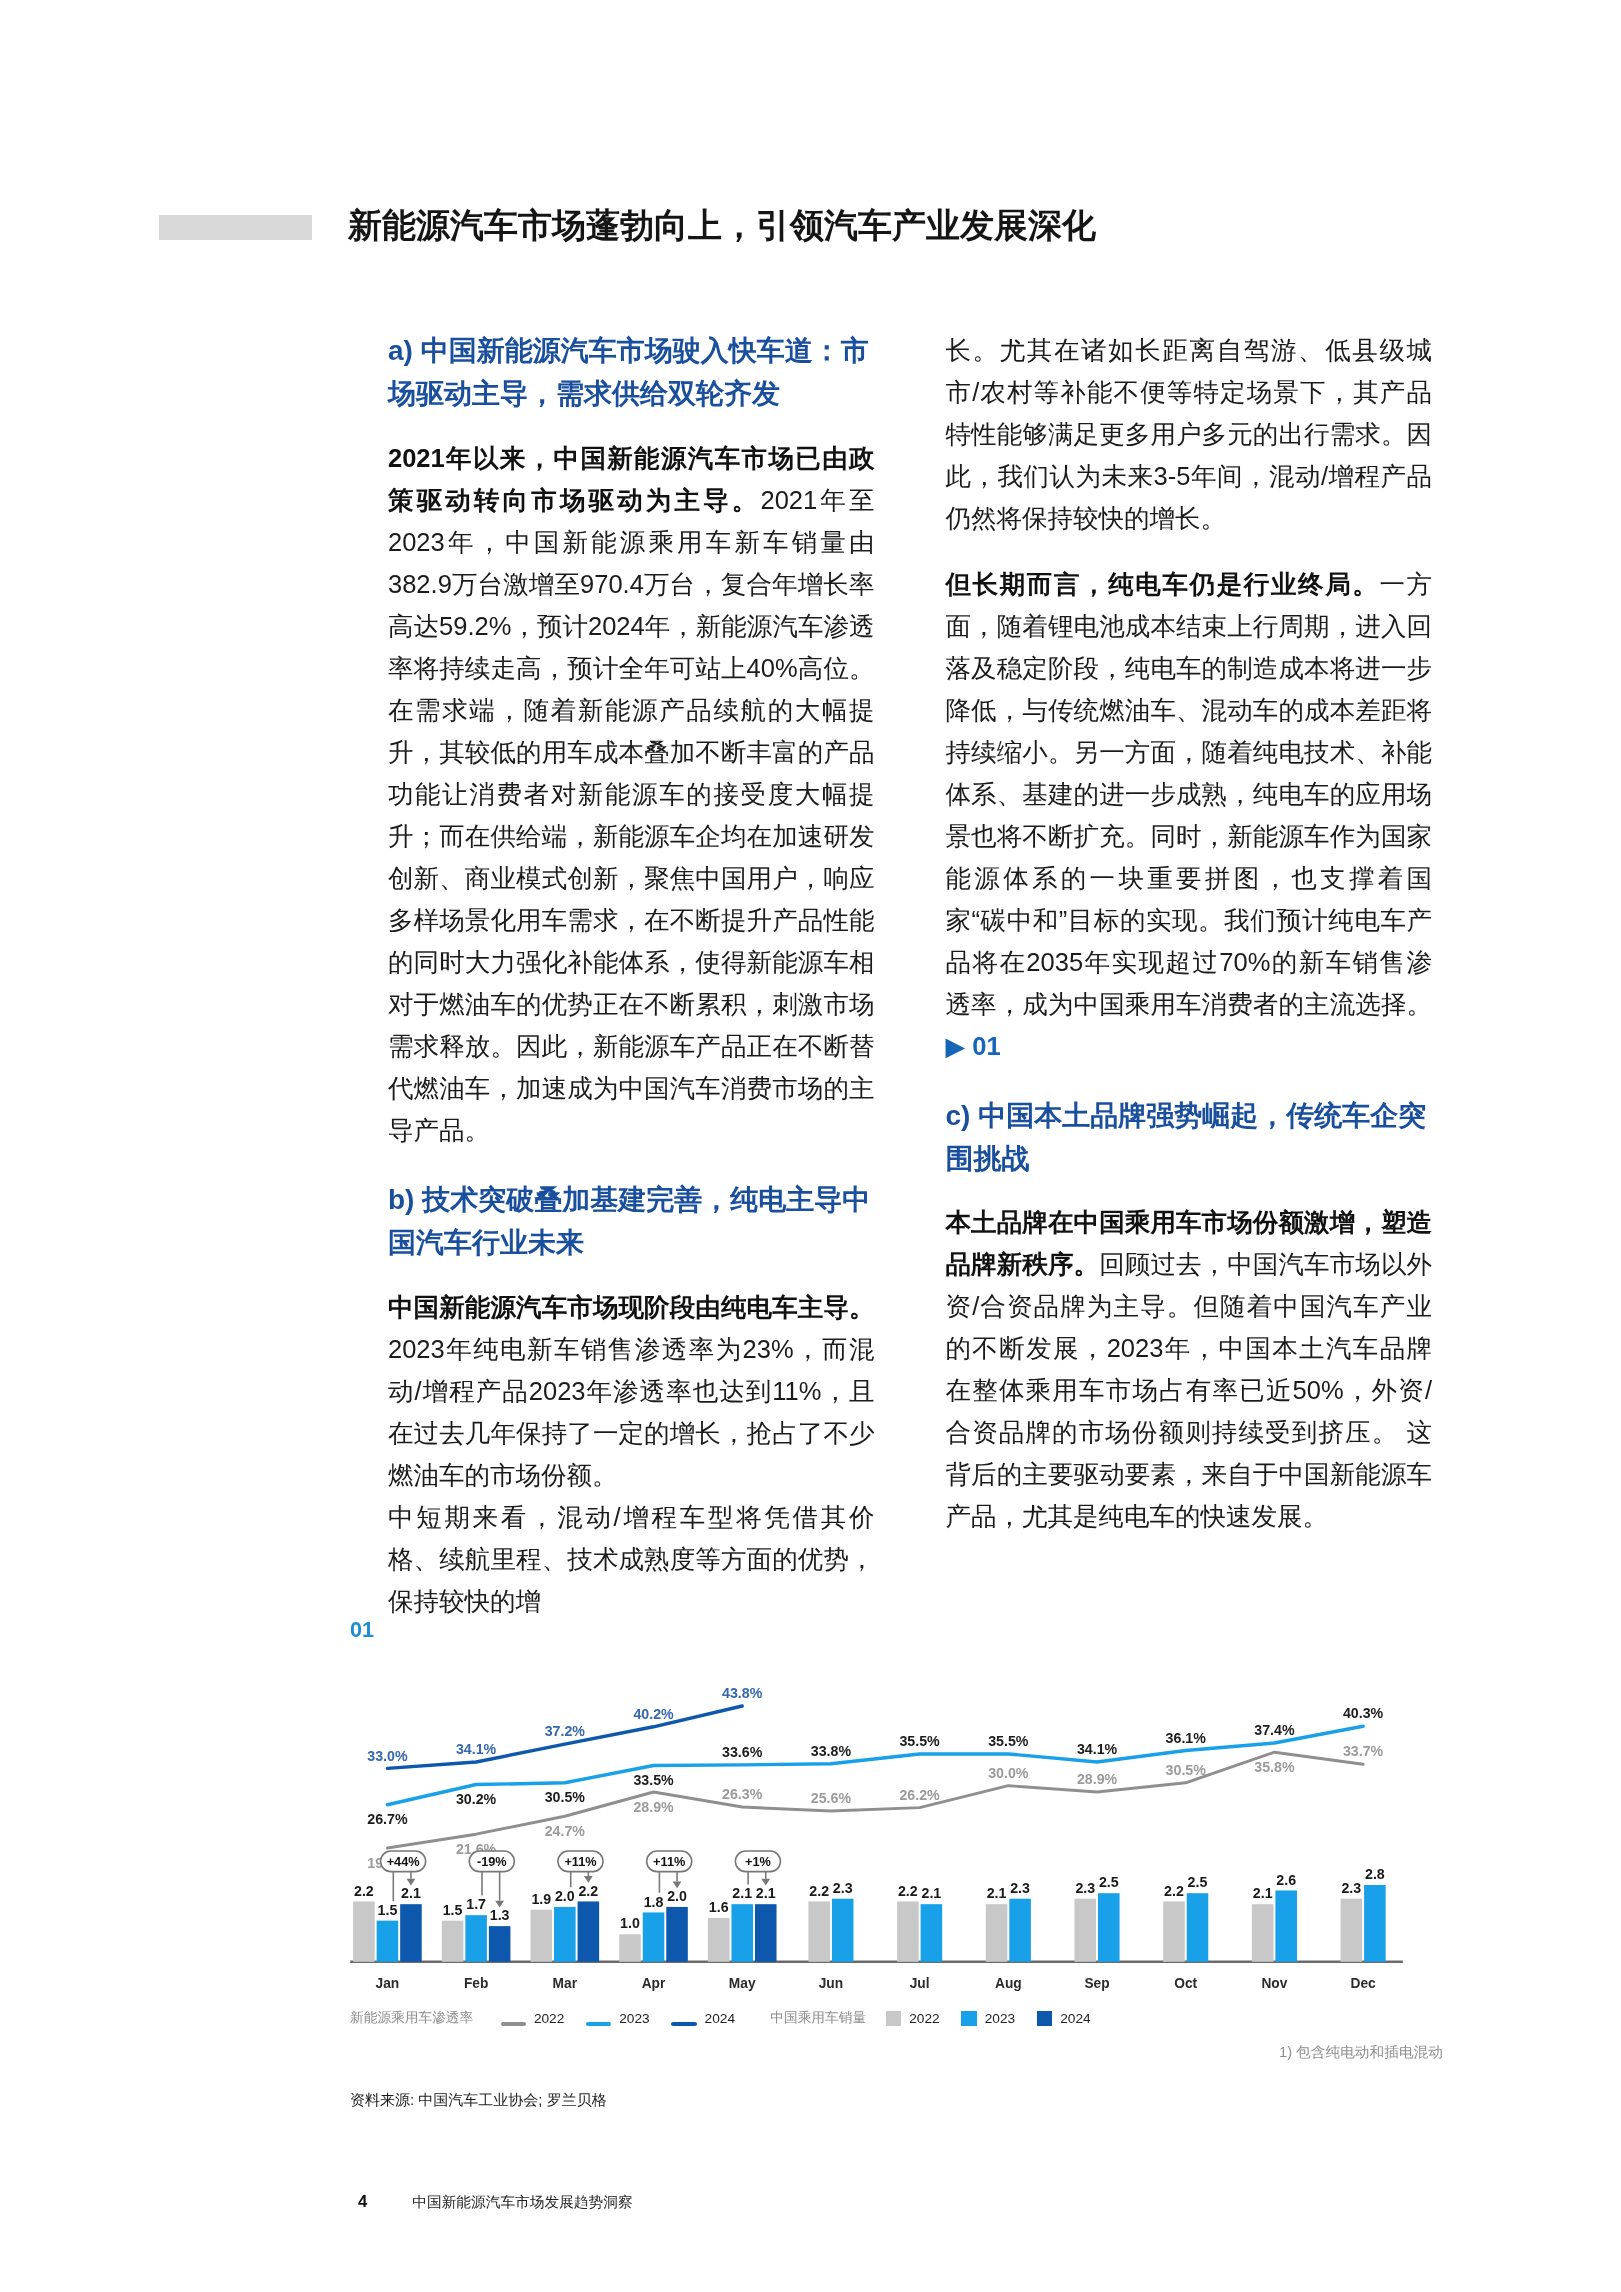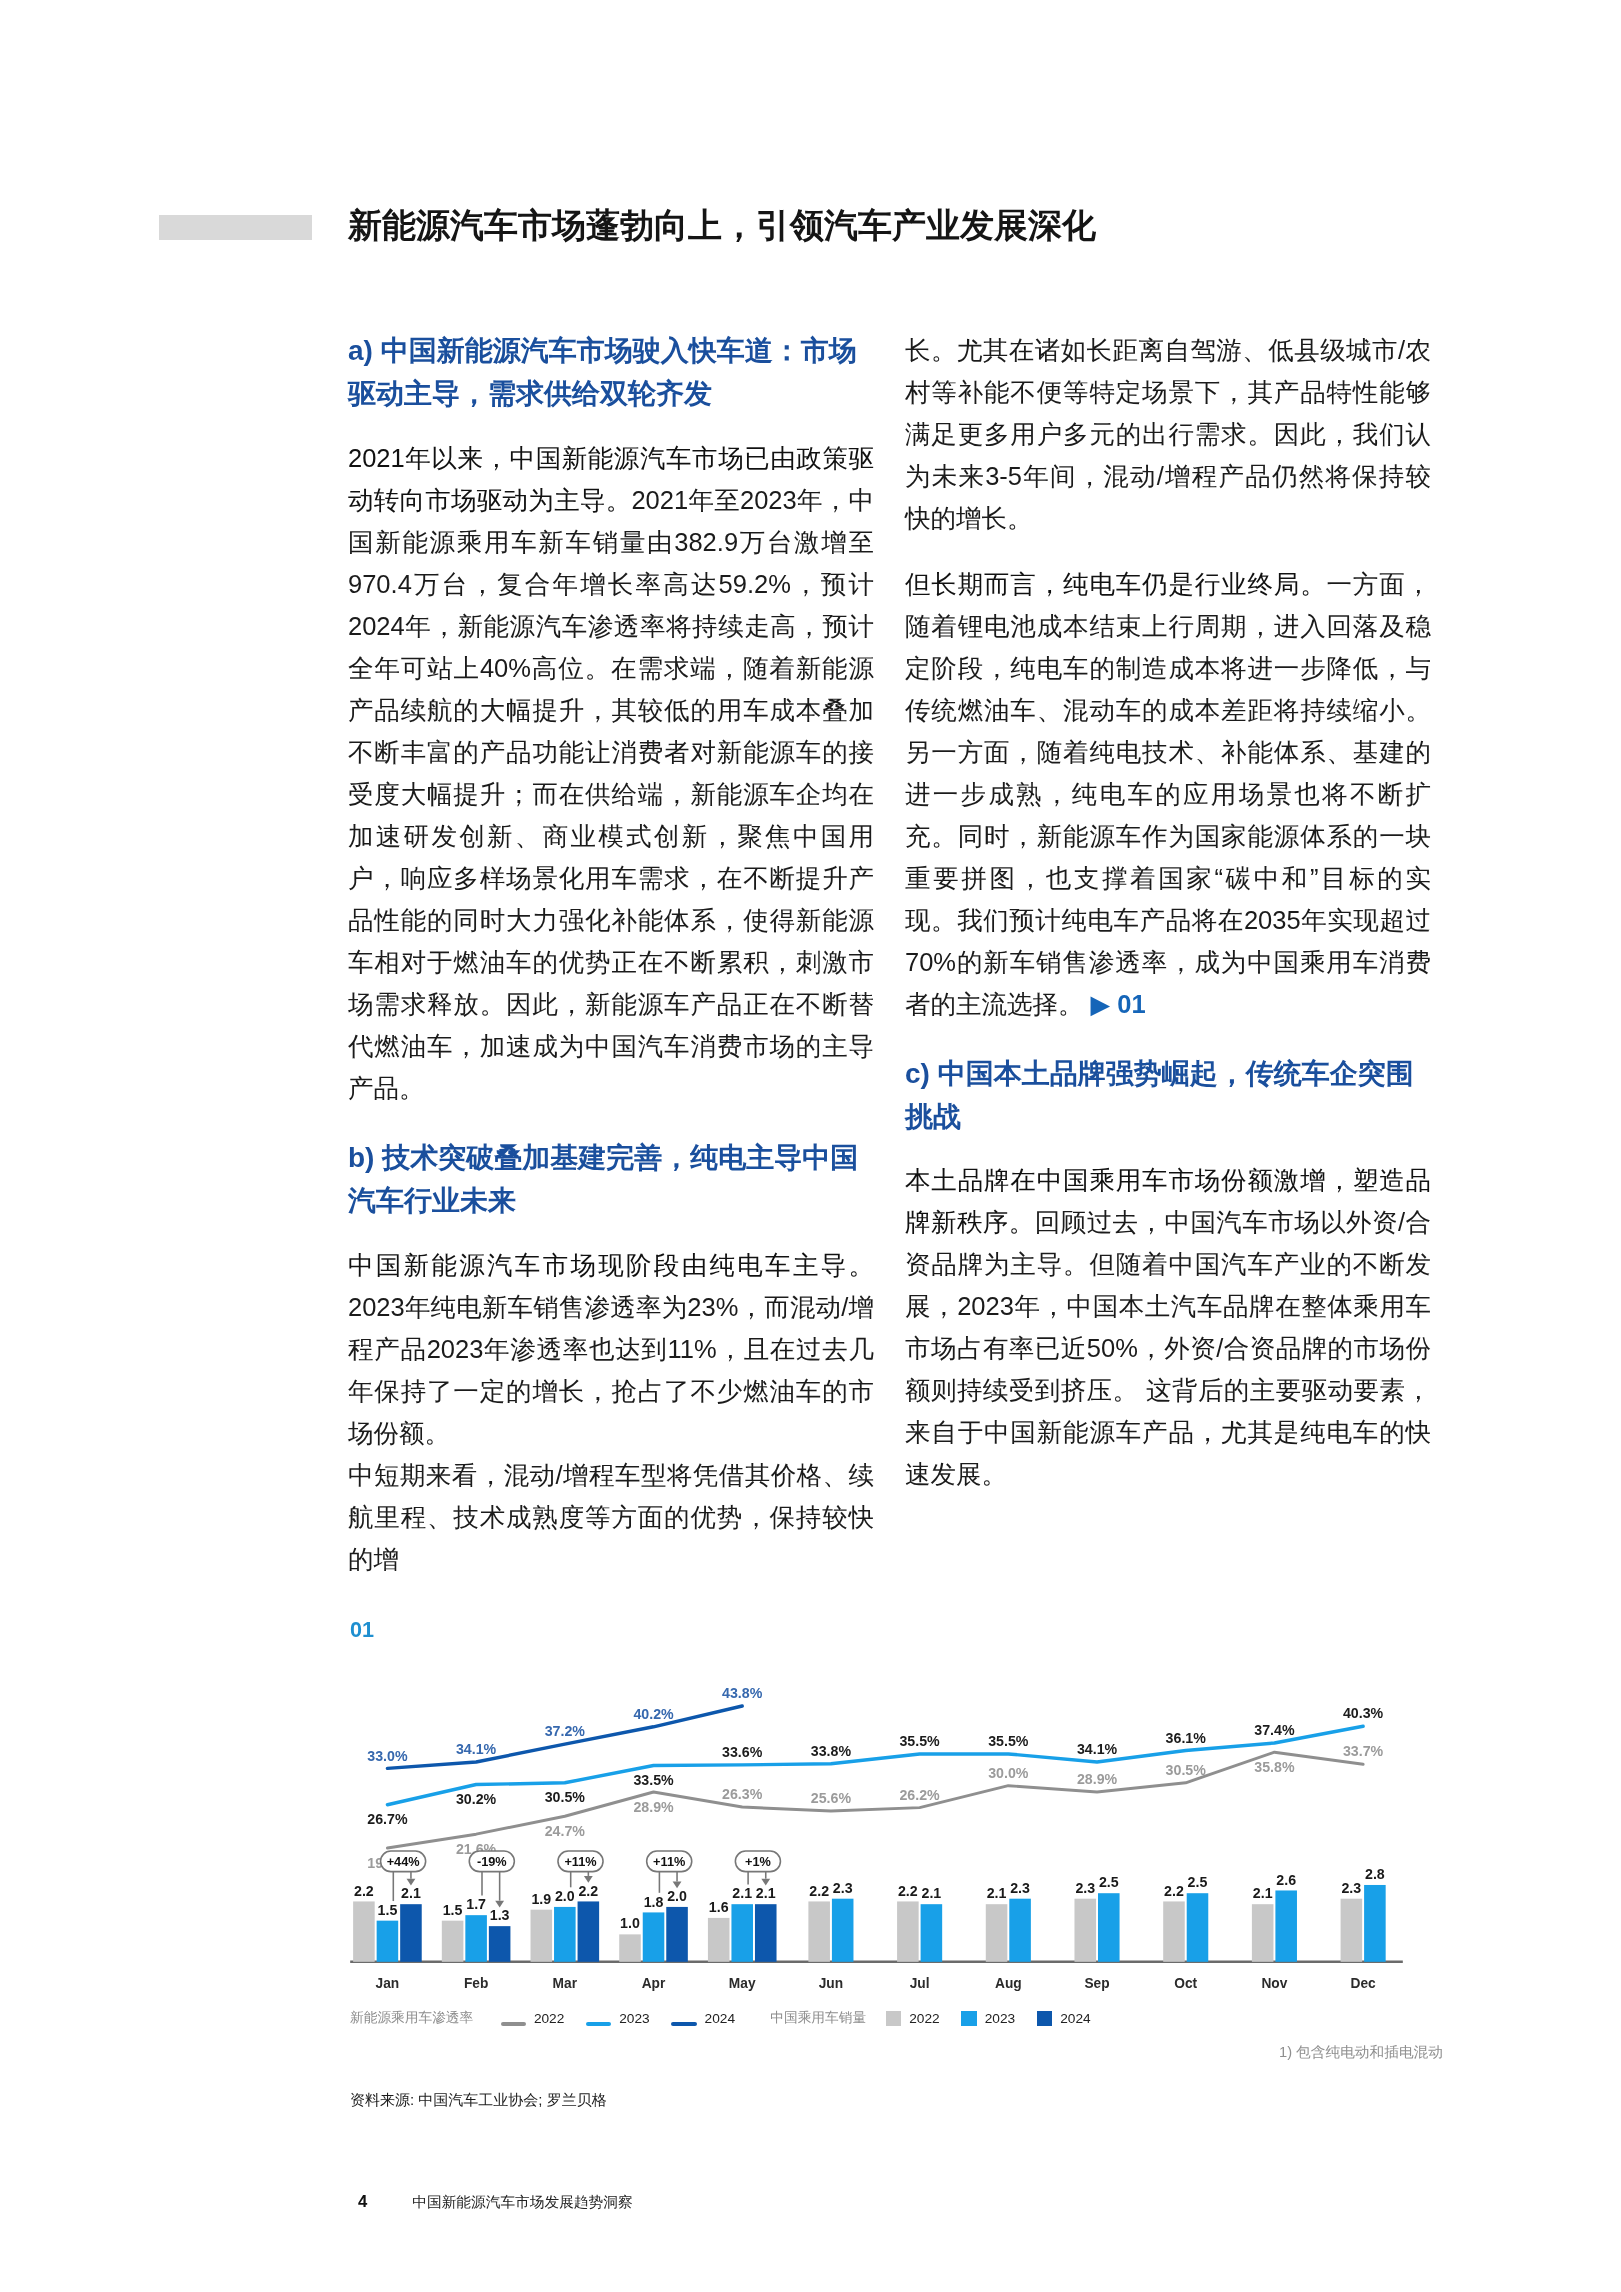--- a/index.html
+++ b/index.html
@@ -1,26 +1,26 @@
 <!DOCTYPE html>
 <html><head>
 <meta charset="utf-8">
 <style>
   html,body{margin:0;padding:0;background:#ffffff;}
   .page{position:relative;width:1621px;height:2293px;background:#fff;overflow:hidden;
         font-family:"Liberation Sans","DejaVu Sans",sans-serif;color:#1b1b1b;padding-left:48px;}
   .accent{position:absolute;left:159px;top:215px;width:153px;height:24.5px;background:#D9D9D9;}
   .title{position:absolute;left:348px;top:203px;font-size:34px;font-weight:bold;color:#151515;}
   .cols{position:absolute;left:348px;top:329px;width:1084px;display:flex;gap:31px;}
-  .col{width:526px;}
+  .col{width:526px;margin-left:40px;}
   .h3{font-size:28px;line-height:43px;font-weight:bold;color:#1A4F9D;margin:0 0 21.6px 0;text-align:left;}
   .h3.mt{margin-top:27.4px;}
   .para{font-size:25.5px;line-height:42px;color:#1B1B1B;text-align:justify;margin:0 0 23.5px 0;}
   .para.tight{margin-bottom:0;}
-  .seg-b{font-weight:normal;color:#111;}
+  .seg-b{font-weight:bold;color:#111;}
   .seg-ref{font-weight:bold;color:#1565B8;}
   .fig{position:absolute;left:350px;top:1617px;width:1093px;}
   .fig-head{display:flex;align-items:baseline;}
   .fig-idx{font-size:21.6px;font-weight:bold;color:#1E8FD0;margin-right:35px;}
   .fig-title{font-size:21.6px;font-weight:bold;color:#141414;letter-spacing:0.2px;}
   .plot{position:relative;width:1053px;height:345px;margin-top:13.7px;}
   svg.chart{position:absolute;left:0;top:0;overflow:visible;font-family:inherit;}
   .legend{display:flex;align-items:center;margin-top:7.8px;font-size:13.7px;color:#8C8C8C;white-space:nowrap;}
   .leg-sec{margin-right:27.4px;}
   .leg-sec2{margin-left:13.7px;margin-right:19.6px;}

